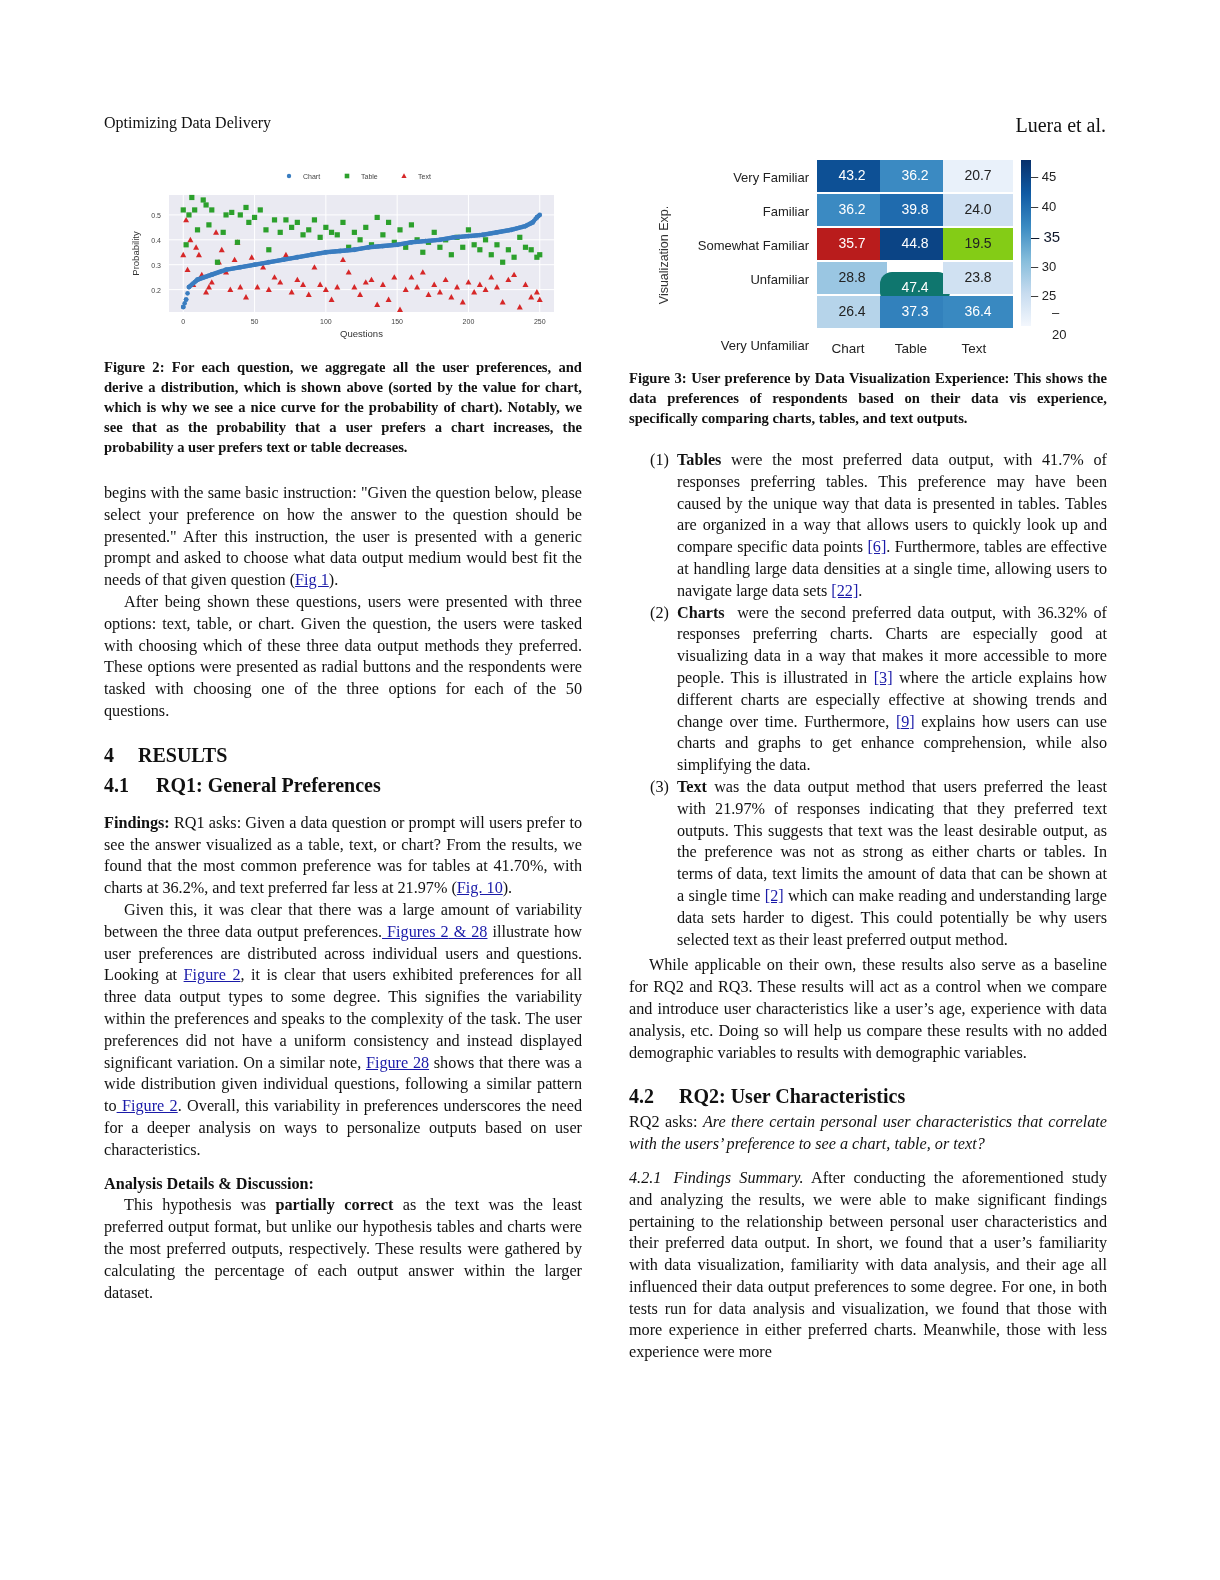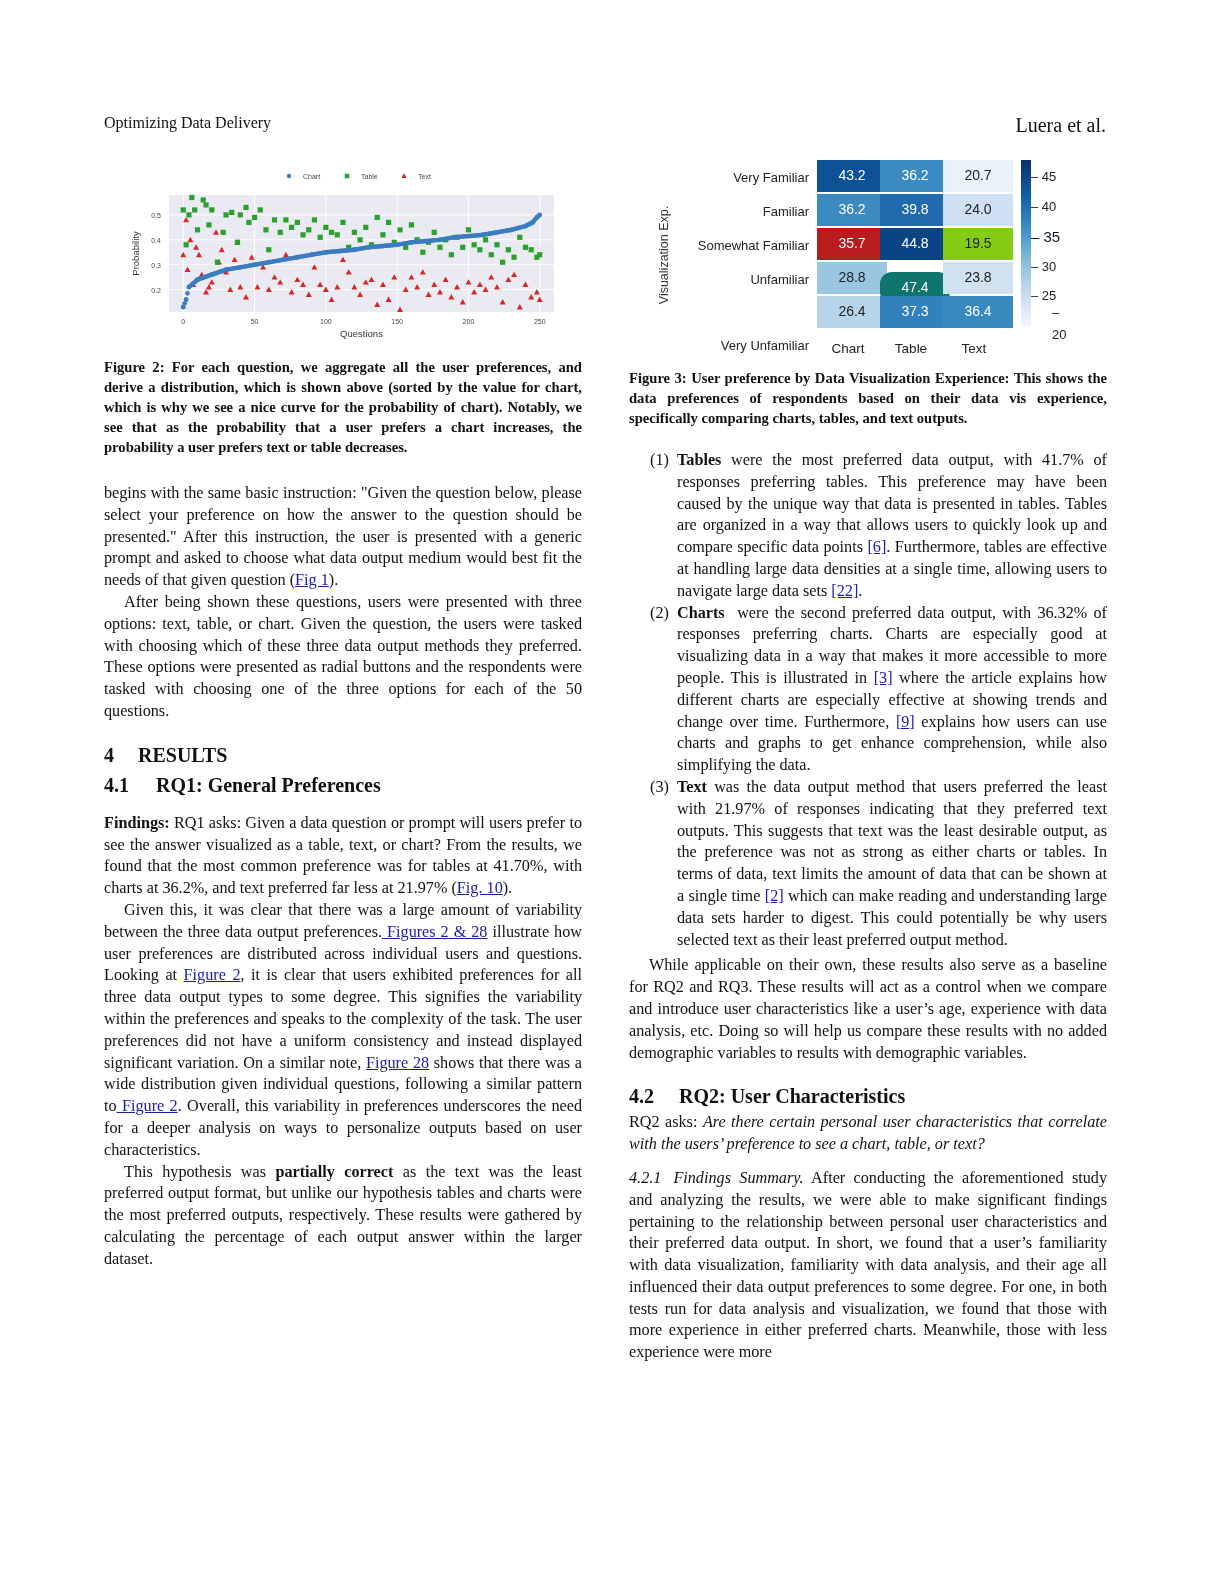--- a/index.html
+++ b/index.html
@@ -493,20 +493,21 @@
   <p style="margin-top:26px;"><span>begins with the same basic instruction: "Given the question below, please select your preference on how the answer to the question should be presented." After this instruction, the user is presented with a generic prompt and asked to choose what data output medium would best fit the needs of that given question (</span><a class="link">Fig 1</a><span>).</span></p>
   <p class="indent">After being shown these questions, users were presented with three options: text, table, or chart. Given the question, the users were tasked with choosing which of these three data output methods they preferred. These options were presented as radial buttons and the respondents were tasked with choosing one of the three options for each of the 50 questions.</p>
 
   <h2 class="h-section" style="margin-top:18px;"><span class="num">4</span><span>RESULTS</span></h2>
   <h3 class="h-sub" style="margin-top:2px;"><span class="num" style="width:52px;">4.1</span><span>RQ1: General Preferences</span></h3>
 
   <p style="margin-top:14px;"><b>Findings:</b><span> RQ1 asks: Given a data question or prompt will users prefer to see the answer visualized as a table, text, or chart? From the results, we found that the most common preference was for tables at 41.70%, with charts at 36.2%, and text preferred far less at 21.97% (</span><a class="link">Fig. 10</a><span>).</span></p>
 
   <p class="indent"><span>Given this, it was clear that there was a large amount of variability between the three data output preferences.</span><a class="link"> Figures 2</a><a class="link"> &amp; 28</a><span> illustrate how user preferences are distributed across individual users and questions. Looking at </span><a class="link">Figure 2</a><span>, it is clear that users exhibited preferences for all three data output types to some degree. This signifies the variability within the preferences and speaks to the complexity of the task. The user preferences did not have a uniform consistency and instead displayed significant variation. On a similar note, </span><a class="link">Figure 28</a><span> shows that there was a wide distribution given individual questions, following a similar pattern to</span><a class="link"> Figure 2</a><span>. Overall, this variability in preferences underscores the need for a deeper analysis on ways to personalize outputs based on user characteristics.</span></p>
 
+  <p style="margin-top:12px;"><b>Analysis Details &amp; Discussion:</b></p>
   <p class="indent"><span>This hypothesis was </span><b>partially correct</b><span> as the text was the least preferred output format, but unlike our hypothesis tables and charts were the most preferred outputs, respectively. These results were gathered by calculating the percentage of each output answer within the larger dataset.</span></p>
 </div>
 
 <div class="col col-right" style="top:158px;">
 
   <div style="position:relative; width:478px; height:205px;">
     <div class="sans" style="position:absolute; left:-20px; top:90px; width:110px; transform:rotate(-90deg); transform-origin:center; font-size:12.5px; color:#333; text-align:center; line-height:14px;">Visualization Exp.</div>
     <div id="hm-labels" style="position:absolute; left:40px; top:0; width:140px; height:170px;">
         <div class="hm-row-label" style="top: 9px;">Very Familiar</div>
         <div class="hm-row-label" style="top: 43px;">Familiar</div>

